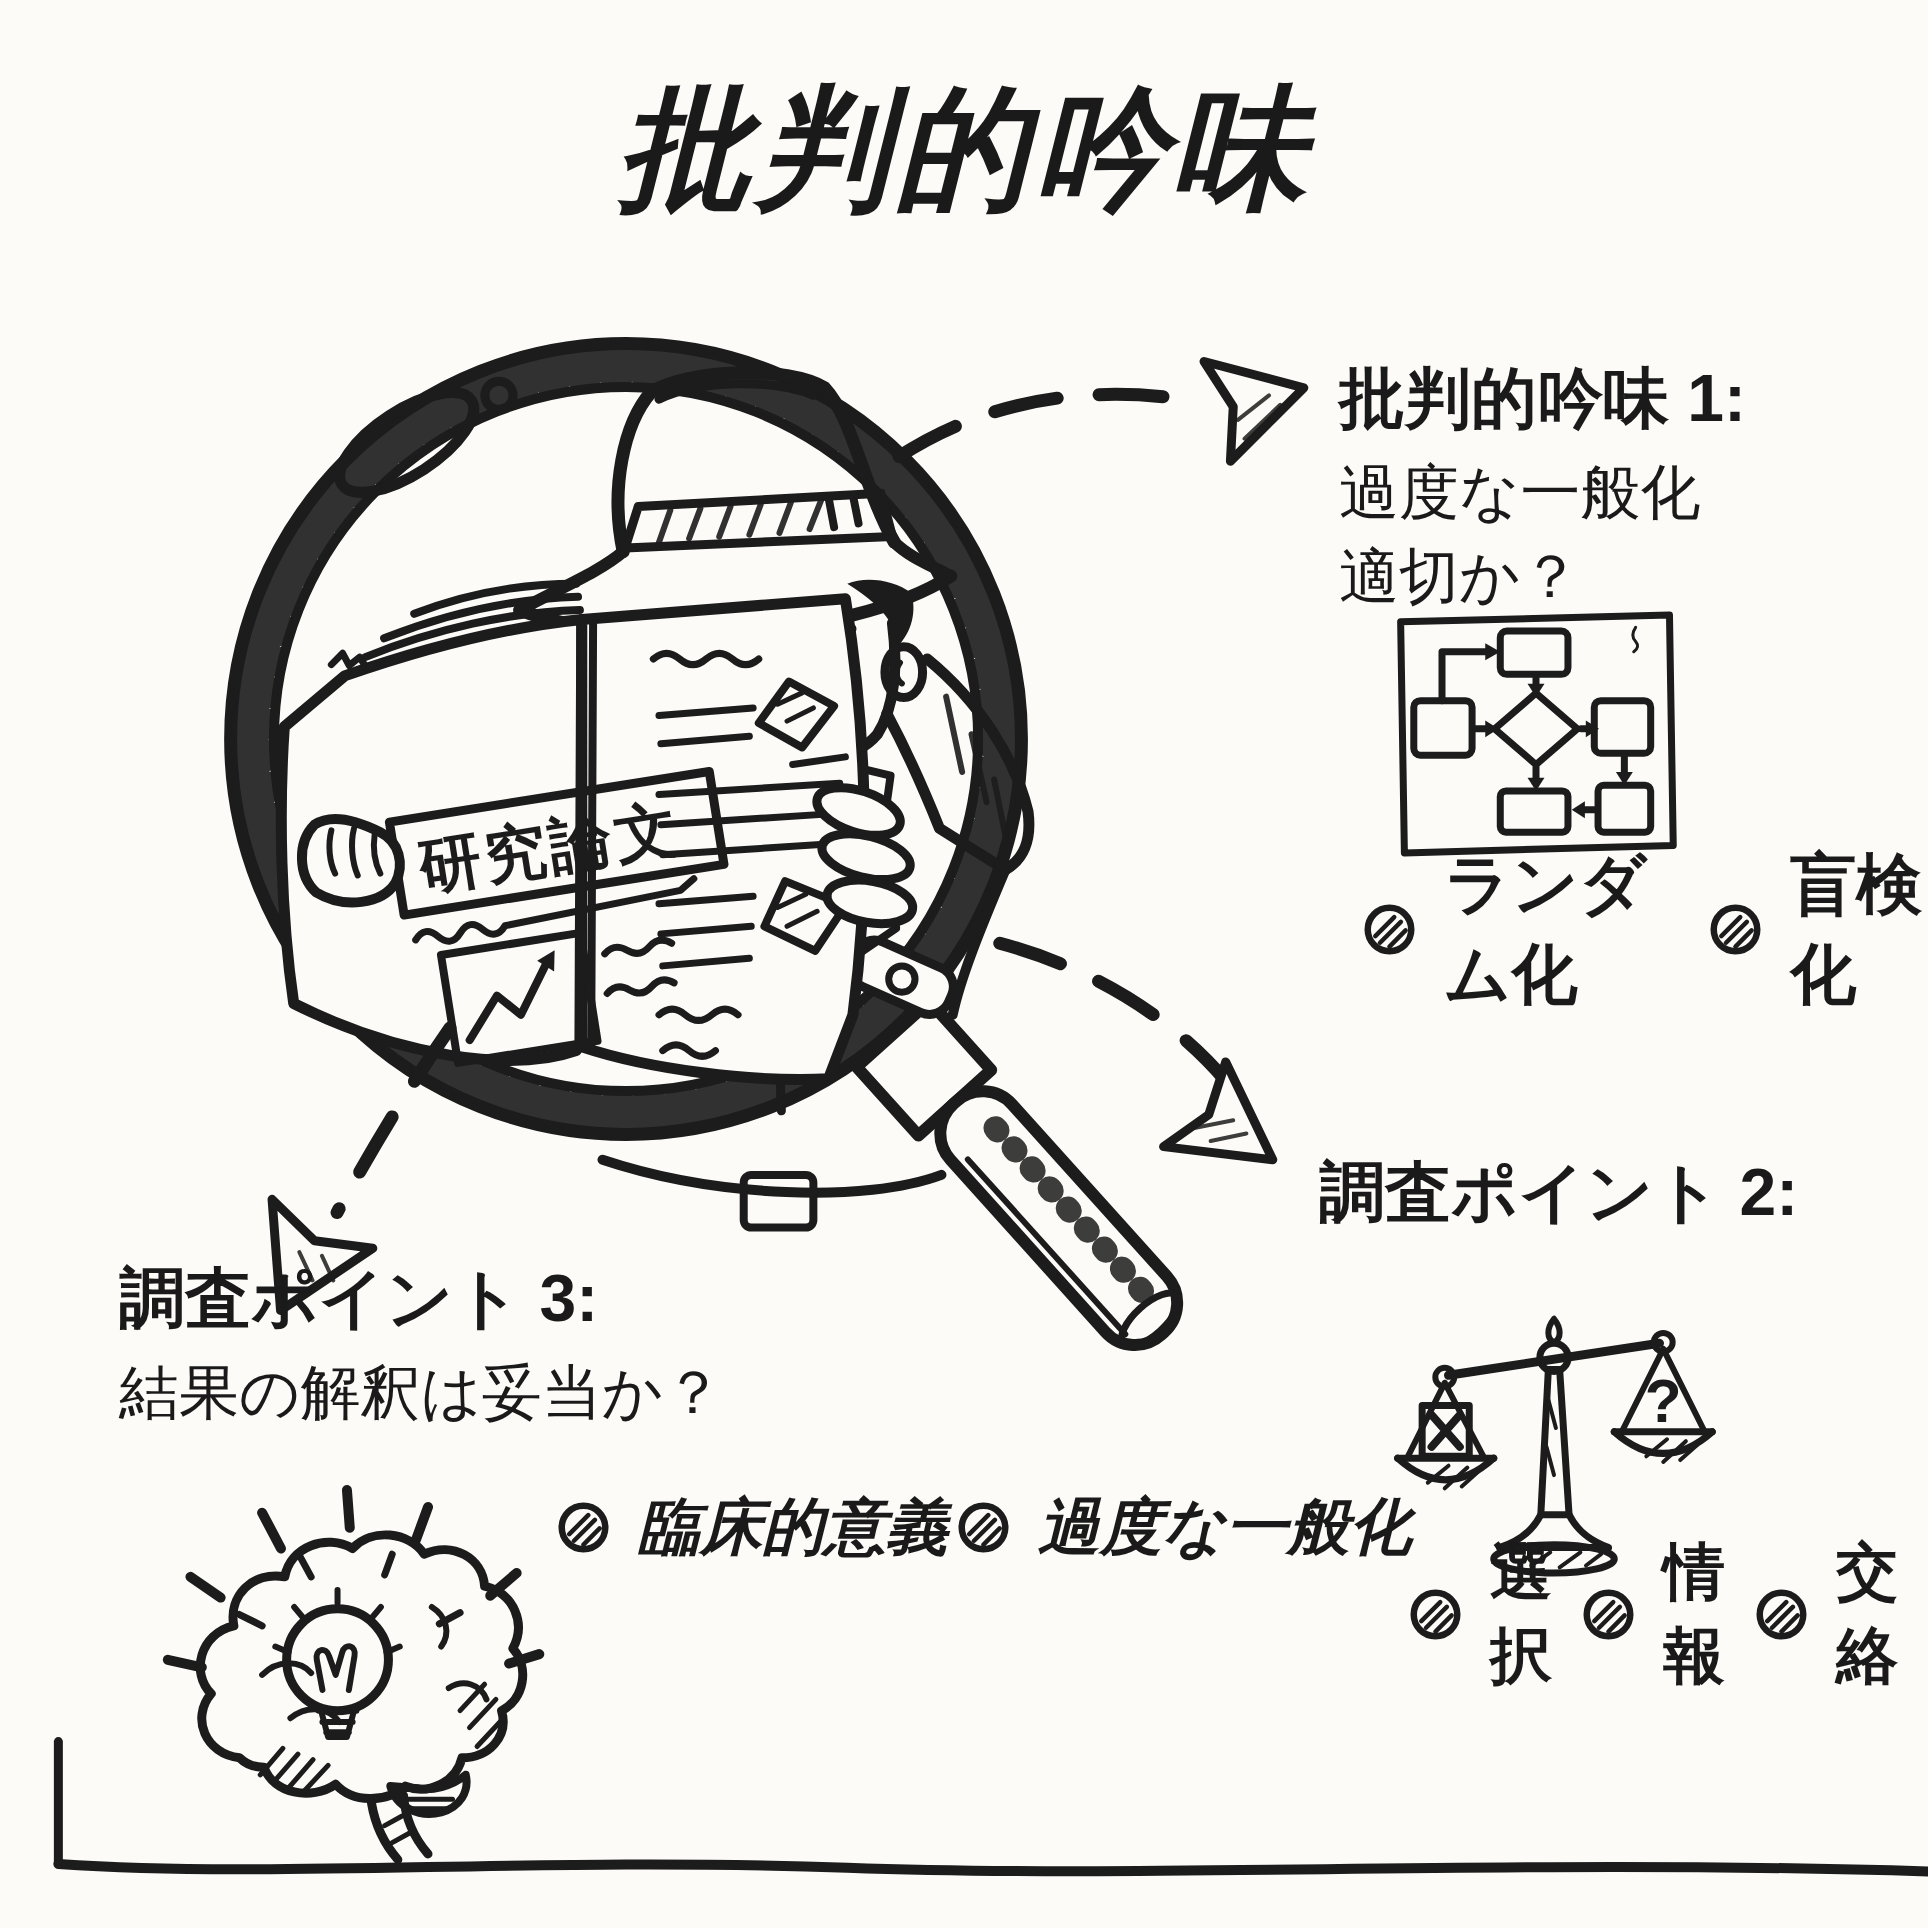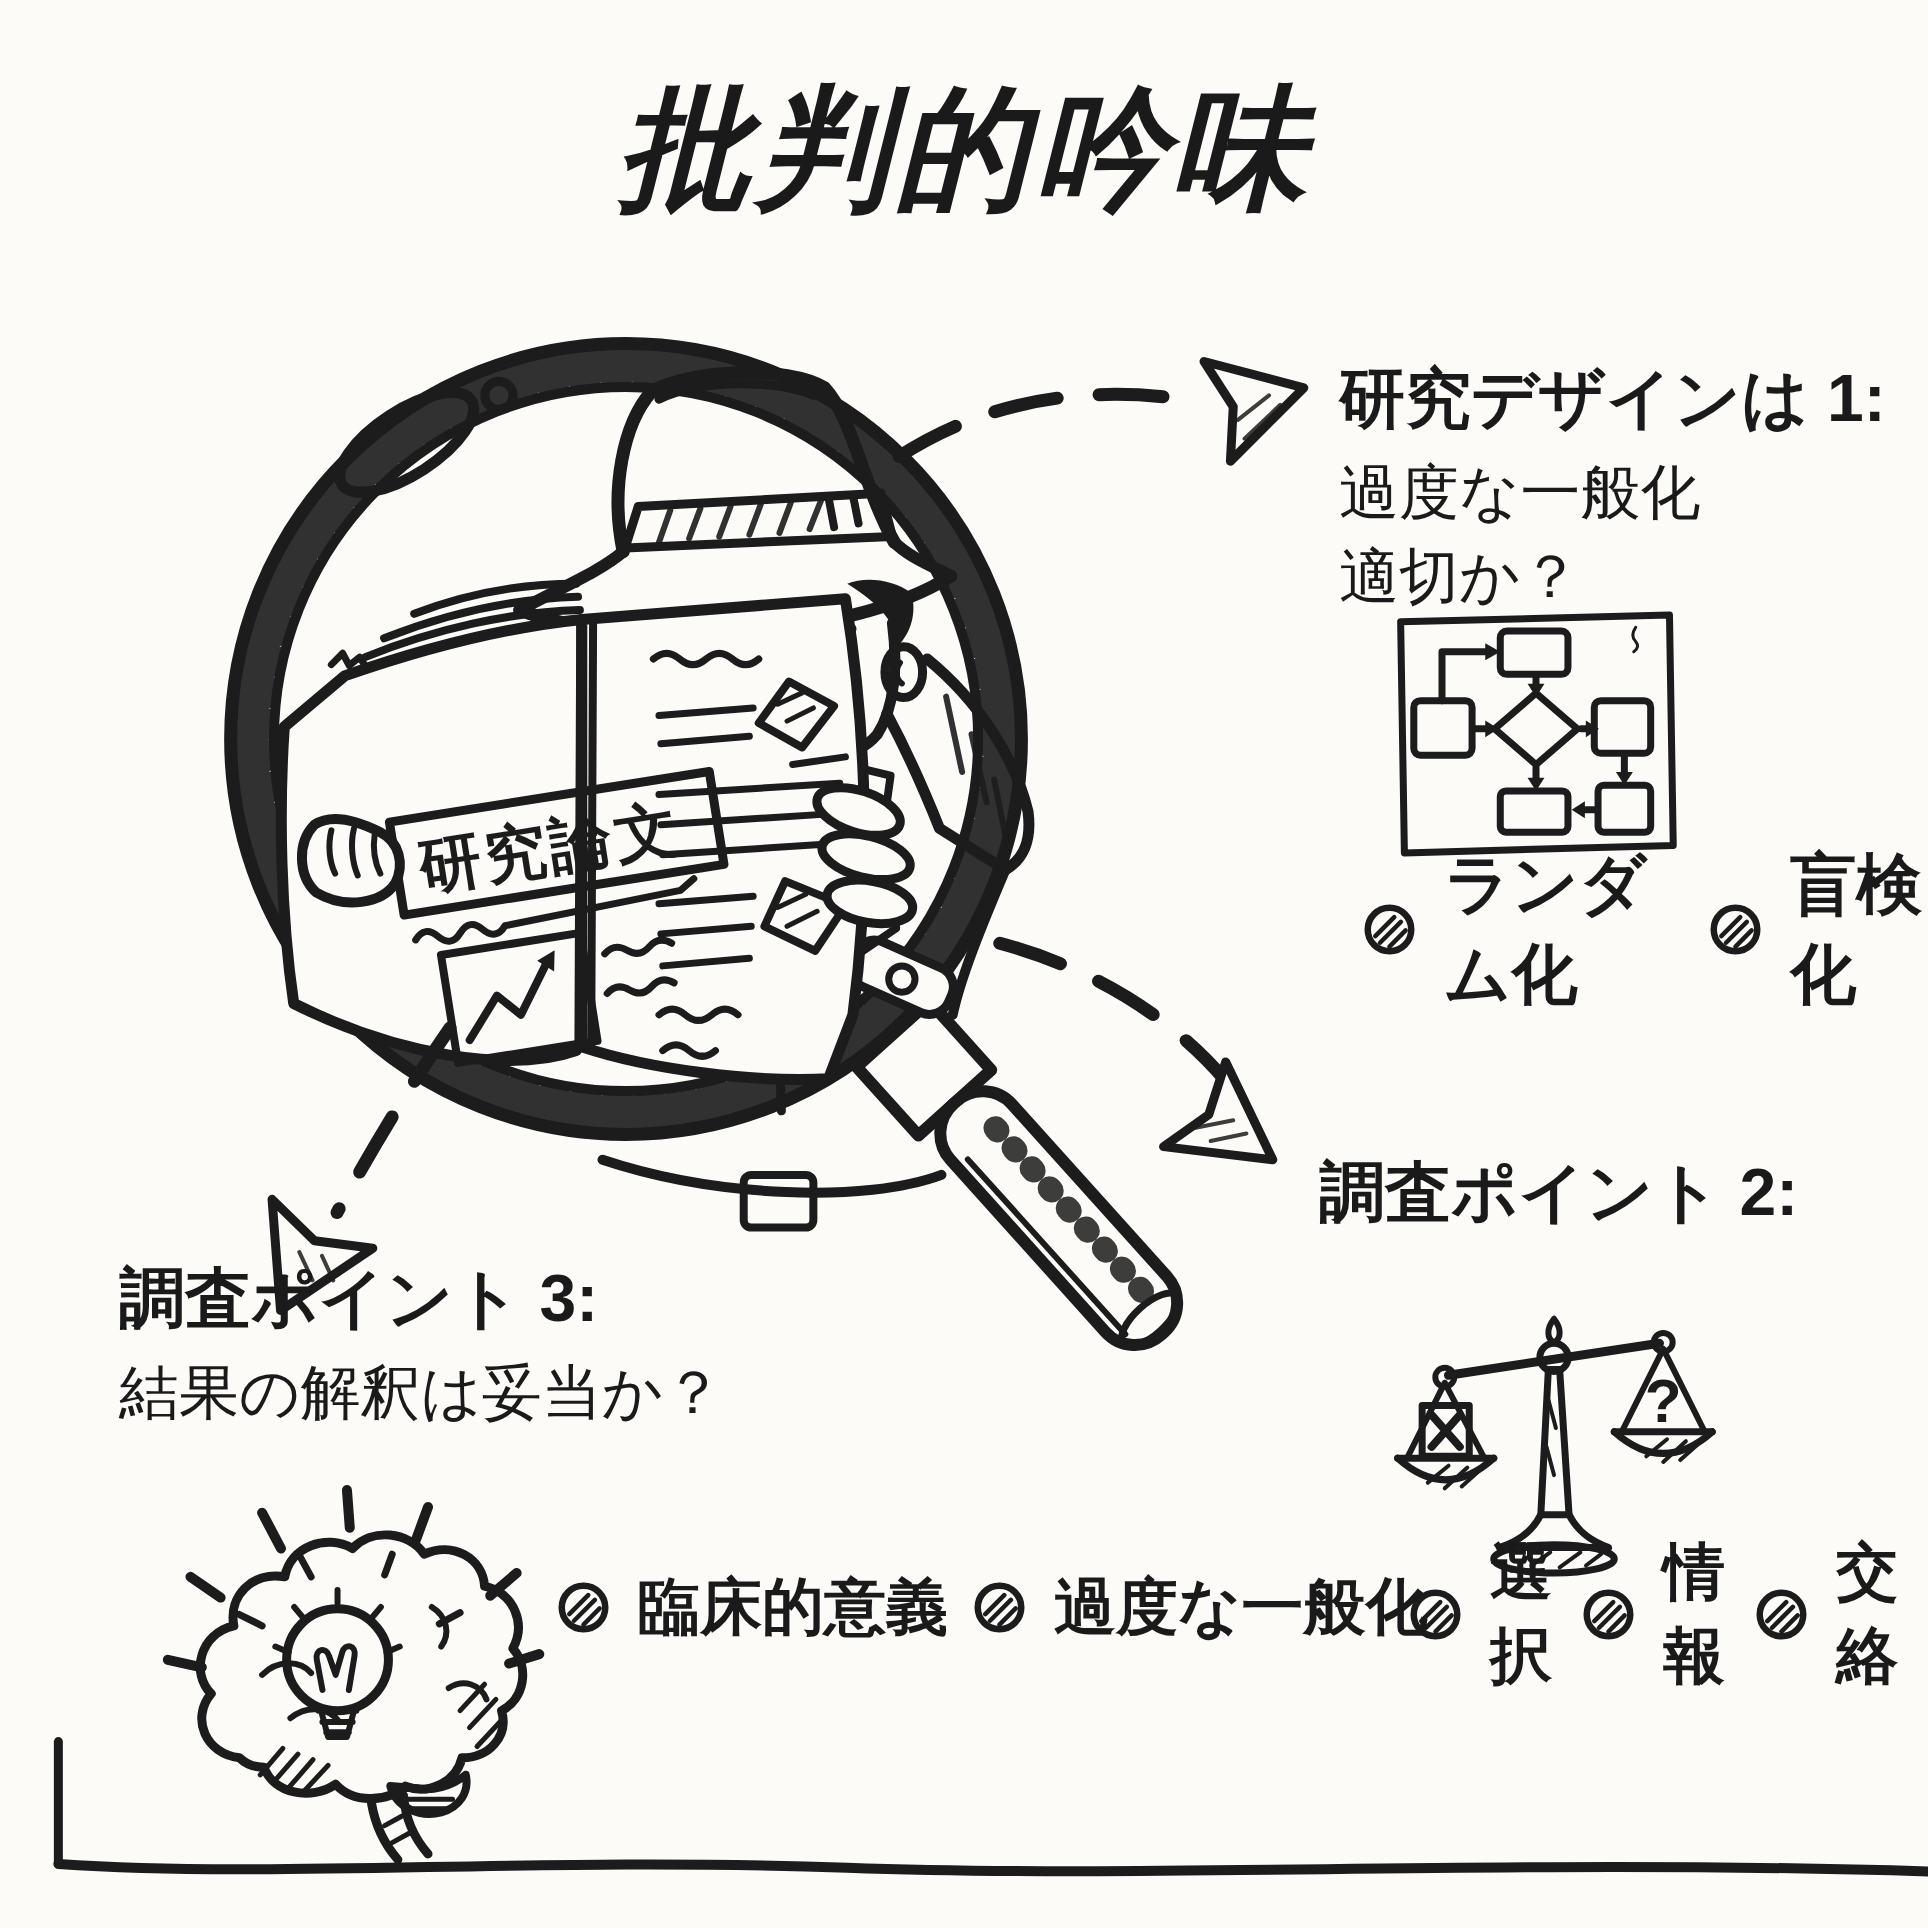--- a/index.html
+++ b/index.html
@@ -27,21 +27,21 @@
   .icon-box{position:absolute;}
   .icon-box svg{display:block;width:100%;height:100%;}
   .bullets{position:absolute;display:flex;flex-direction:row;margin:0;padding:0;list-style:none;}
   .bullets li{display:flex;align-items:center;gap:28px;font-weight:600;}
   .bullets .dot{flex:0 0 auto;width:53px;height:53px;}
   .bullets .dot svg{display:block;width:53px;height:53px;}
   .bullets-1{left:1363px;top:887px;gap:19px;}
   .bullets-1 li{font-size:66px;height:85px;}
   .bullets-2{left:1409px;top:1580px;gap:0;}
   .bullets-2 li{font-size:62px;height:68px;}
-  .bullets-3{left:557px;top:1572px;gap:25px;}
+  .bullets-3{left:557px;top:1492px;gap:9px;font-style:italic;}
   .bullets-3 li{font-size:62px;height:70px;}
   svg *{vector-effect:non-scaling-stroke;}
   .ink{stroke:#1c1c1c;fill:none;stroke-linecap:round;stroke-linejoin:round;}
   .fill-ink{fill:#1c1c1c;stroke:none;}
   .fill-paper{fill:#fcfbf8;}
 </style>
 </head>
 <body>
 
 <div class="canvas">
@@ -168,21 +168,21 @@
 
     <g>
       <path class="ink" d="M 62 1850 L 62 1980" stroke-width="9"></path>
       <path class="ink" d="M 62 1980 C 300 1996 560 1972 900 1984 C 1240 1996 1600 1974 2048 1988" stroke-width="10"></path>
     </g>
   </svg>
 
   <h1 class="title">批判的吟味</h1>
 
   <section class="point point-1">
-    <h2>研究デザインは 1:</h2>
+    <h2>批判的吟味 1:</h2>
     <p>過度な一般化</p>
     <p>適切か？</p>
   </section>
 
   <div class="icon-box" style="left:1395px;top:610px;width:282px;height:249px;">
     <svg viewBox="0 0 300 264">
       <path class="ink" d="M 6 12 L 292 5 L 296 250 L 10 258 Z" stroke-width="7"></path>
       <rect class="ink" x="112" y="22" width="72" height="46" rx="7" stroke-width="7"></rect>
       <rect class="ink" x="20" y="96" width="62" height="58" rx="7" stroke-width="7"></rect>
       <path class="ink" d="M 150 88 L 194 126 L 150 164 L 106 126 Z" stroke-width="7"></path>

